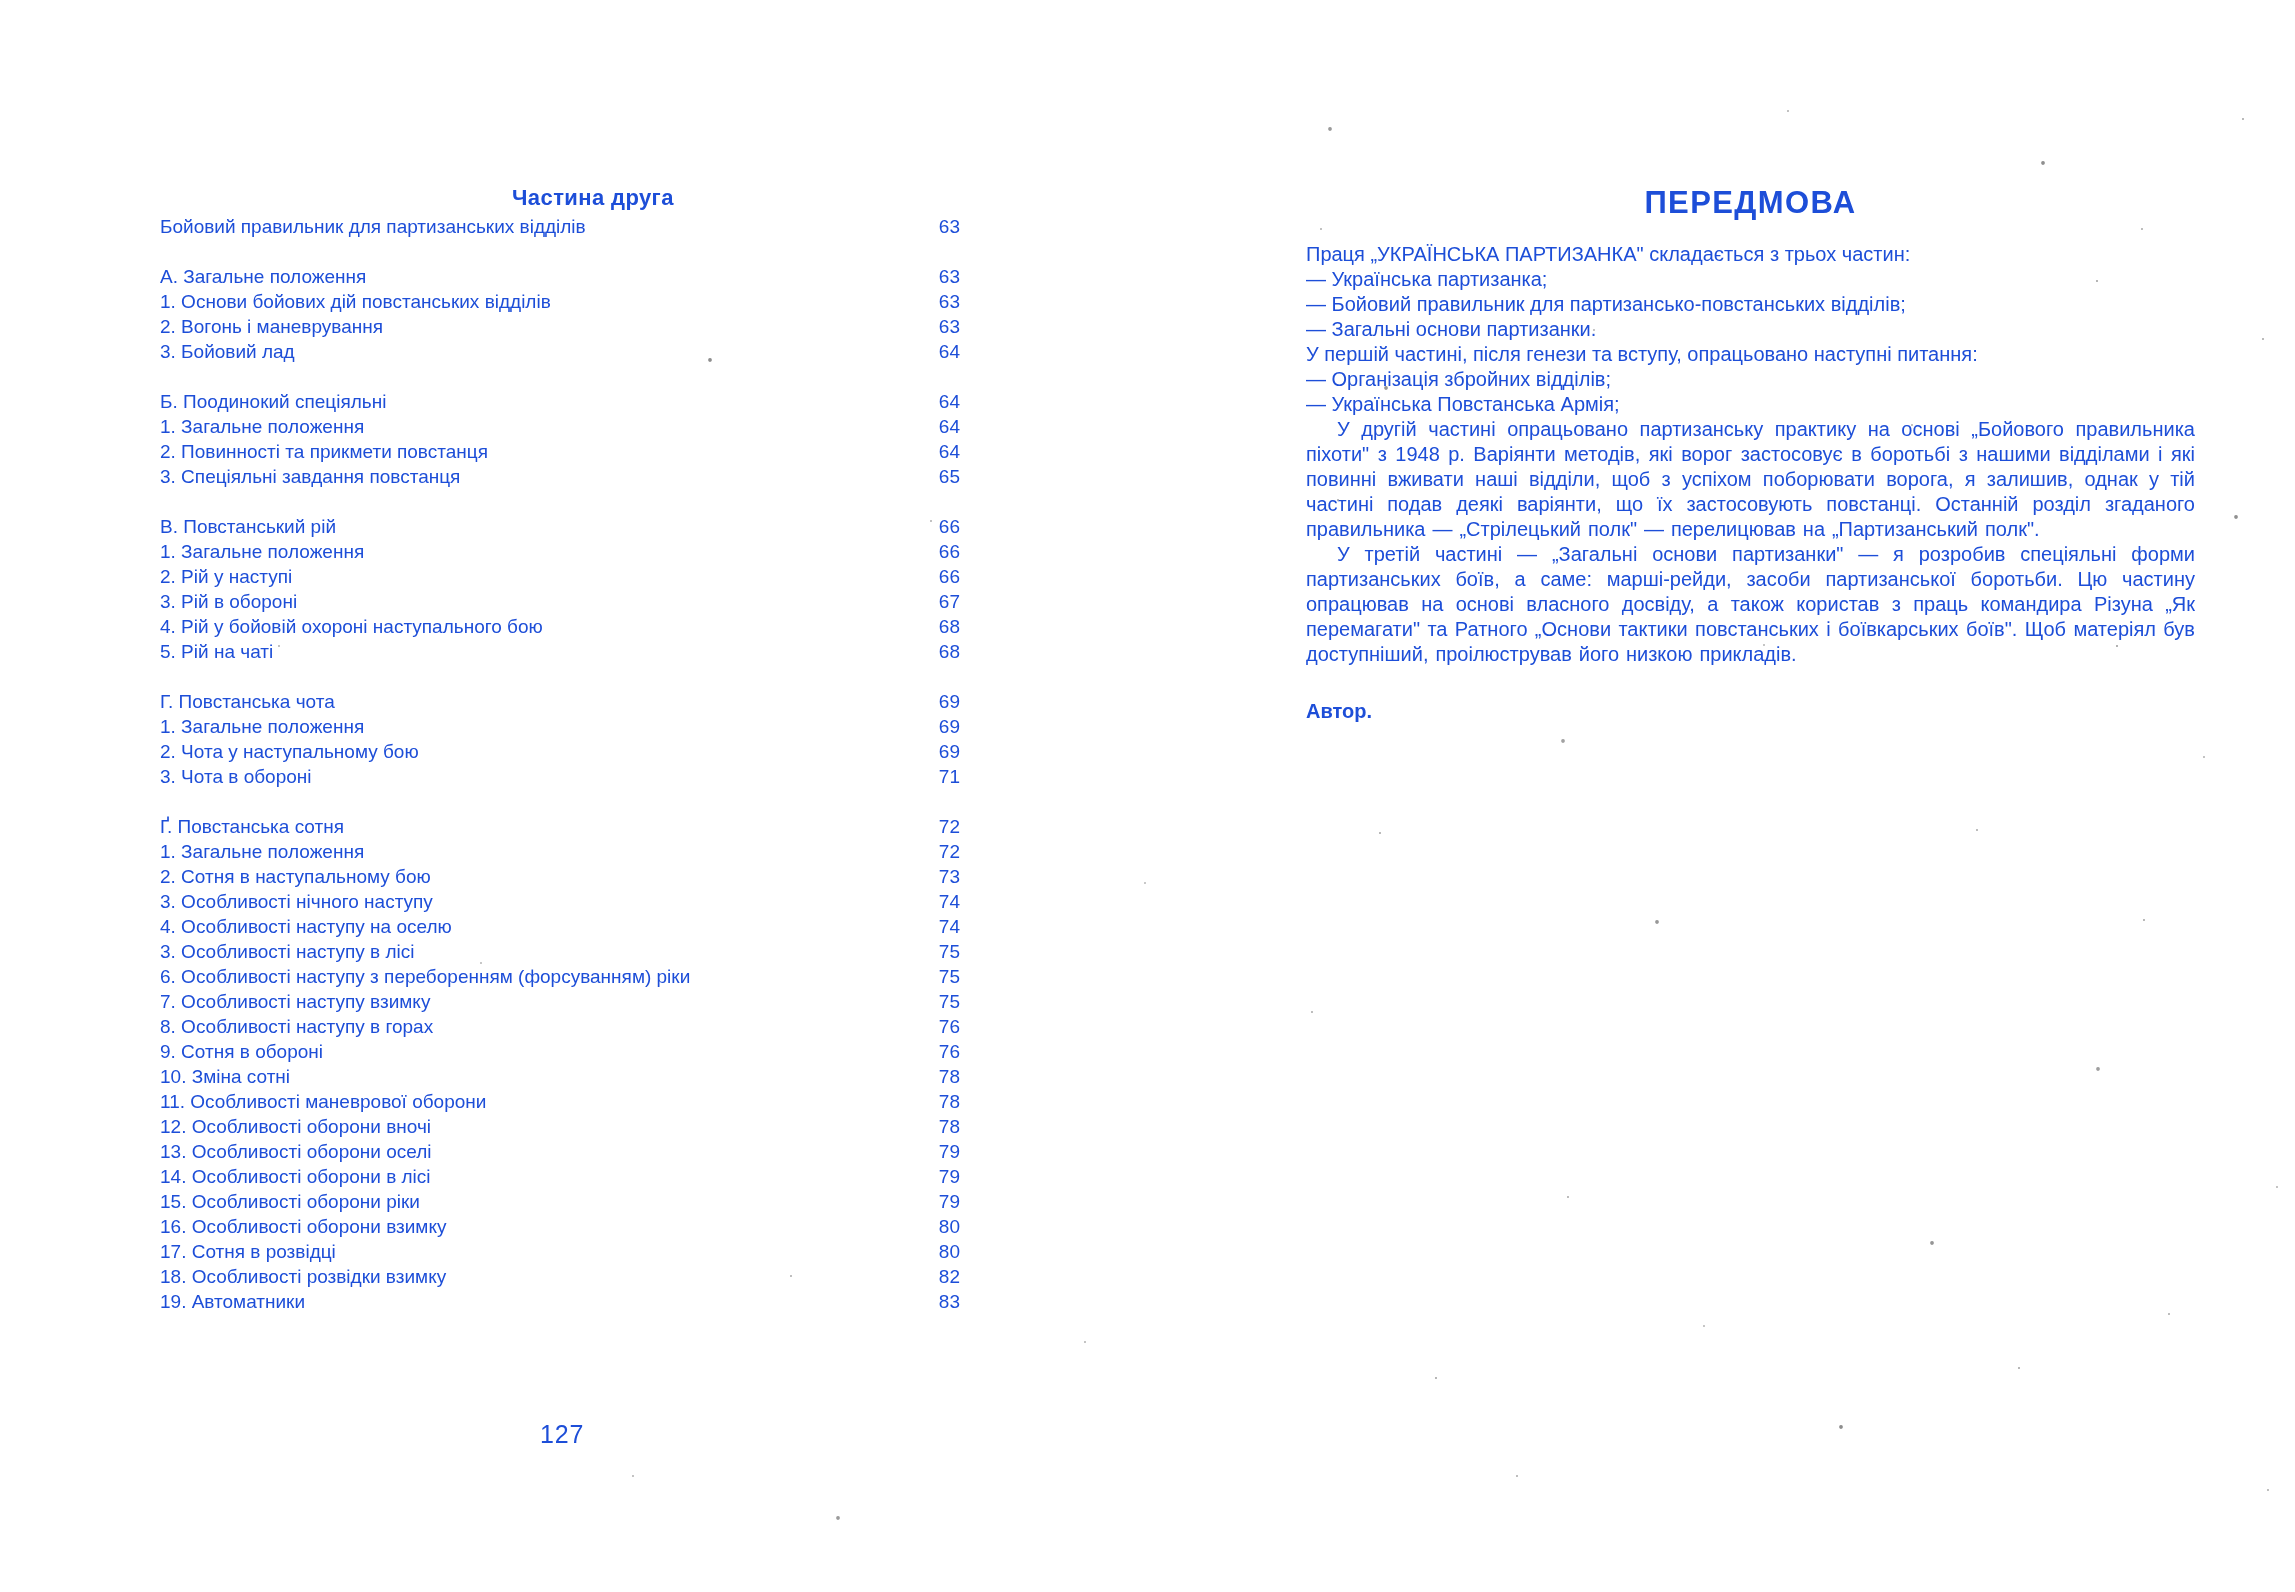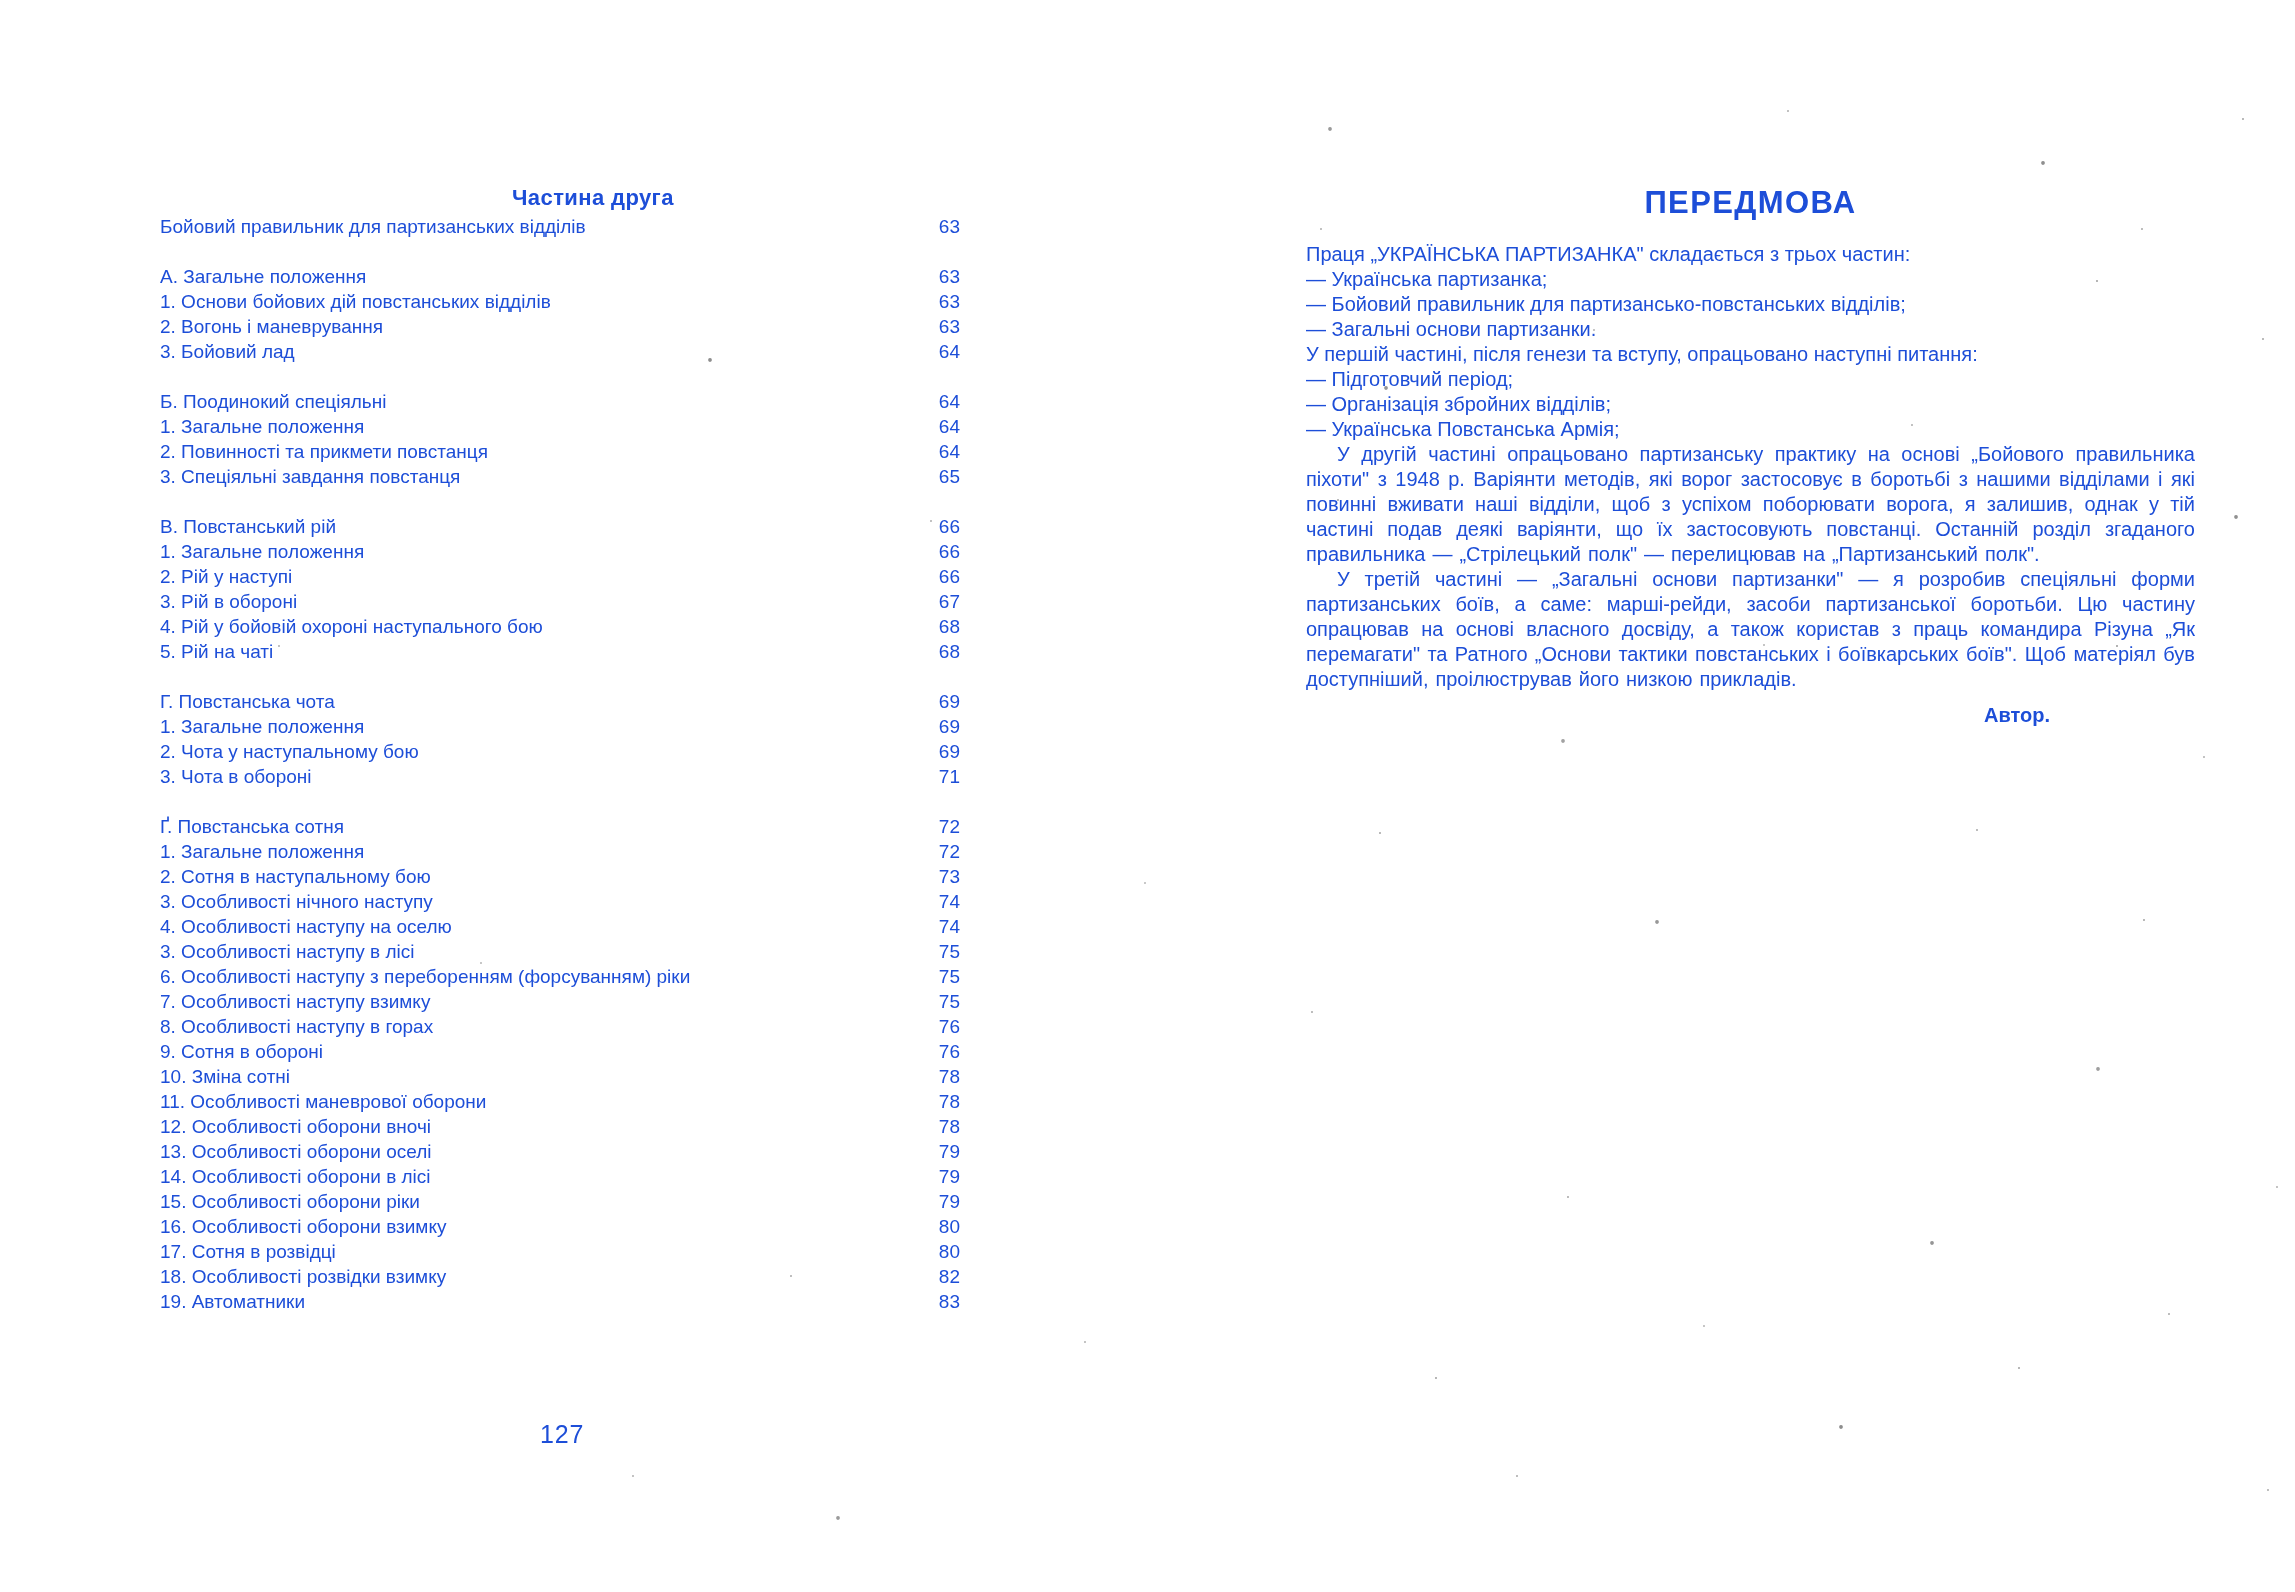--- a/index.html
+++ b/index.html
@@ -64,22 +64,22 @@
     line-height: 25px;
   }
   .body-line { height: 25px; white-space: nowrap; }
   .body-para {
     margin: 0;
     text-align: justify;
     text-indent: 31px;
     word-spacing: 1.4px;
   }
   .signature {
-    margin-top: 11px;
-    text-align: right;
+    margin-top: 32px;
+    text-align: left;
     padding-right: 145px;
     font-weight: bold;
   }
 
   
   .speckles {
     position: absolute;
     left: 0; top: 0;
     width: 1.8px; height: 1.8px;
     background: transparent;
@@ -275,21 +275,20 @@
   <div class="folio">127</div>
 
   <div class="preface-heading">ПЕРЕДМОВА</div>
 
   <div class="preface-body">
       <div class="body-line">Праця „УКРАЇНСЬКА ПАРТИЗАНКА" складається з трьох частин:</div>
       <div class="body-line">— Українська партизанка;</div>
       <div class="body-line">— Бойовий правильник для партизансько-повстанських відділів;</div>
       <div class="body-line">— Загальні основи партизанки.</div>
       <div class="body-line">У першій частині, після генези та вступу, опрацьовано наступні питання:</div>
-      <div class="body-line">— Підготовчий період;</div>
       <div class="body-line">— Організація збройних відділів;</div>
       <div class="body-line">— Українська Повстанська Армія;</div>
       <p class="body-para">У другій частині опрацьовано партизанську практику на основі „Бойового правильника піхоти" з 1948 р. Варіянти методів, які ворог застосовує в боротьбі з нашими відділами і які повинні вживати наші відділи, щоб з успіхом поборювати ворога, я залишив, однак у тій частині подав деякі варіянти, що їх застосовують повстанці. Останній розділ згаданого правильника — „Стрілецький полк" — перелицював на „Партизанський полк".</p>
       <p class="body-para">У третій частині — „Загальні основи партизанки" — я розробив спеціяльні форми партизанських боїв, а саме: марші-рейди, засоби партизанської боротьби. Цю частину опрацював на основі власного досвіду, а також користав з праць командира Різуна „Як перемагати" та Ратного „Основи тактики повстанських і боївкарських боїв". Щоб матеріял був доступніший, проілюстрував його низкою прикладів.</p>
       <div class="signature">Автор.</div>
     </div>
 
   <div class="speckles"></div>
 </div>
 

